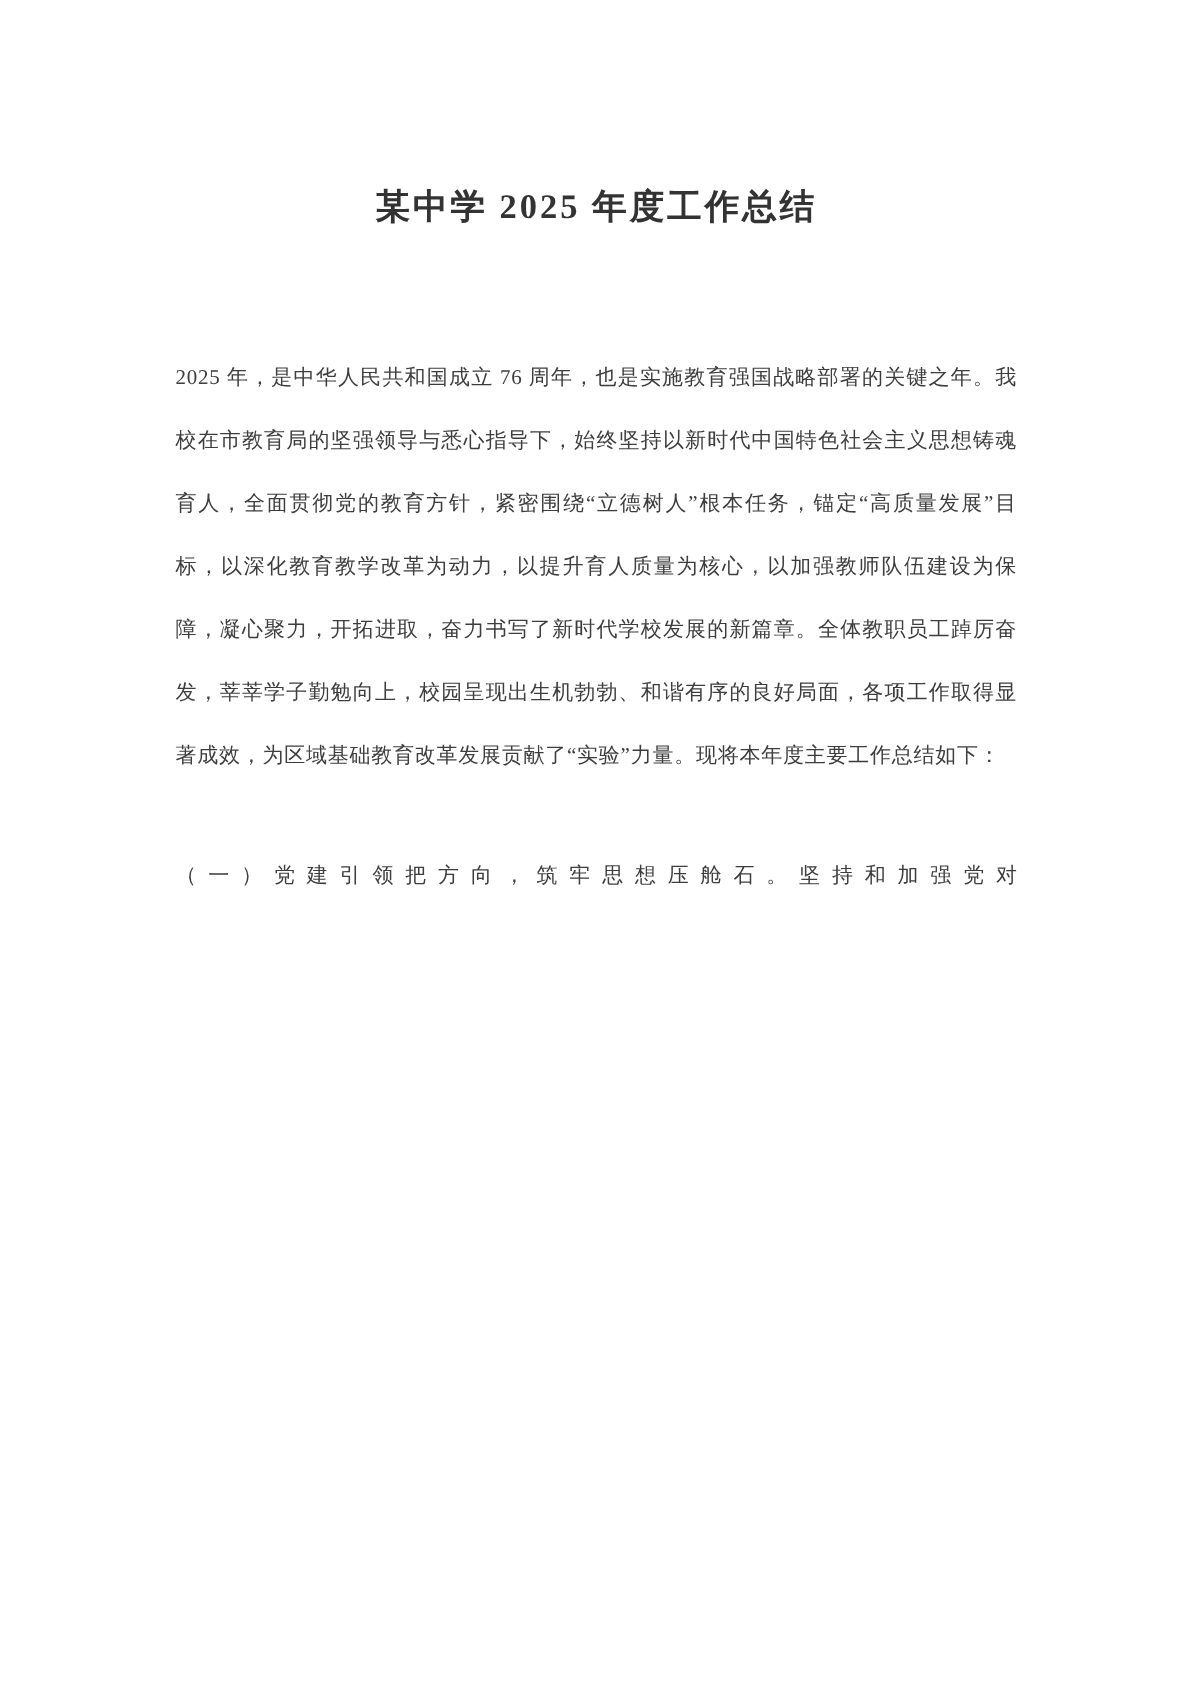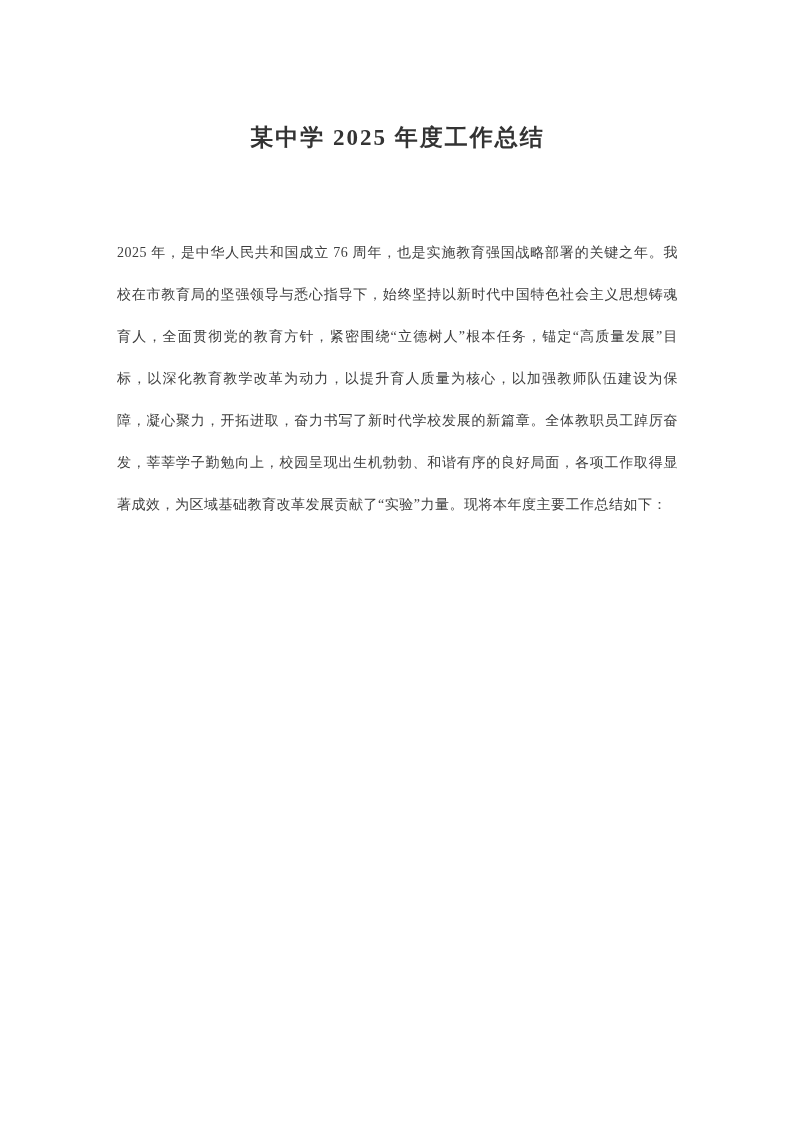--- a/index.html
+++ b/index.html
@@ -51,13 +51,14 @@
 </head>
 <body>
 
 <div class="page">
   <h1 class="doc-title">某中学 2025 年度工作总结</h1>
 
   <p class="doc-para">2025 年，是中华人民共和国成立 76 周年，也是实施教育强国战略部署的关键之年。我校在市教育局的坚强领导与悉心指导下，始终坚持以新时代中国特色社会主义思想铸魂育人，全面贯彻党的教育方针，紧密围绕“立德树人”根本任务，锚定“高质量发展”目标，以深化教育教学改革为动力，以提升育人质量为核心，以加强教师队伍建设为保障，凝心聚力，开拓进取，奋力书写了新时代学校发展的新篇章。全体教职员工踔厉奋发，莘莘学子勤勉向上，校园呈现出生机勃勃、和谐有序的良好局面，各项工作取得显著成效，为区域基础教育改革发展贡献了“实验”力量。现将本年度主要工作总结如下：</p>
 
 
 
+  <p class="doc-para doc-cutoff">（一）党建引领把方向，筑牢思想压舱石。坚持和加强党对</p>
 </div>
 
 </body></html>

